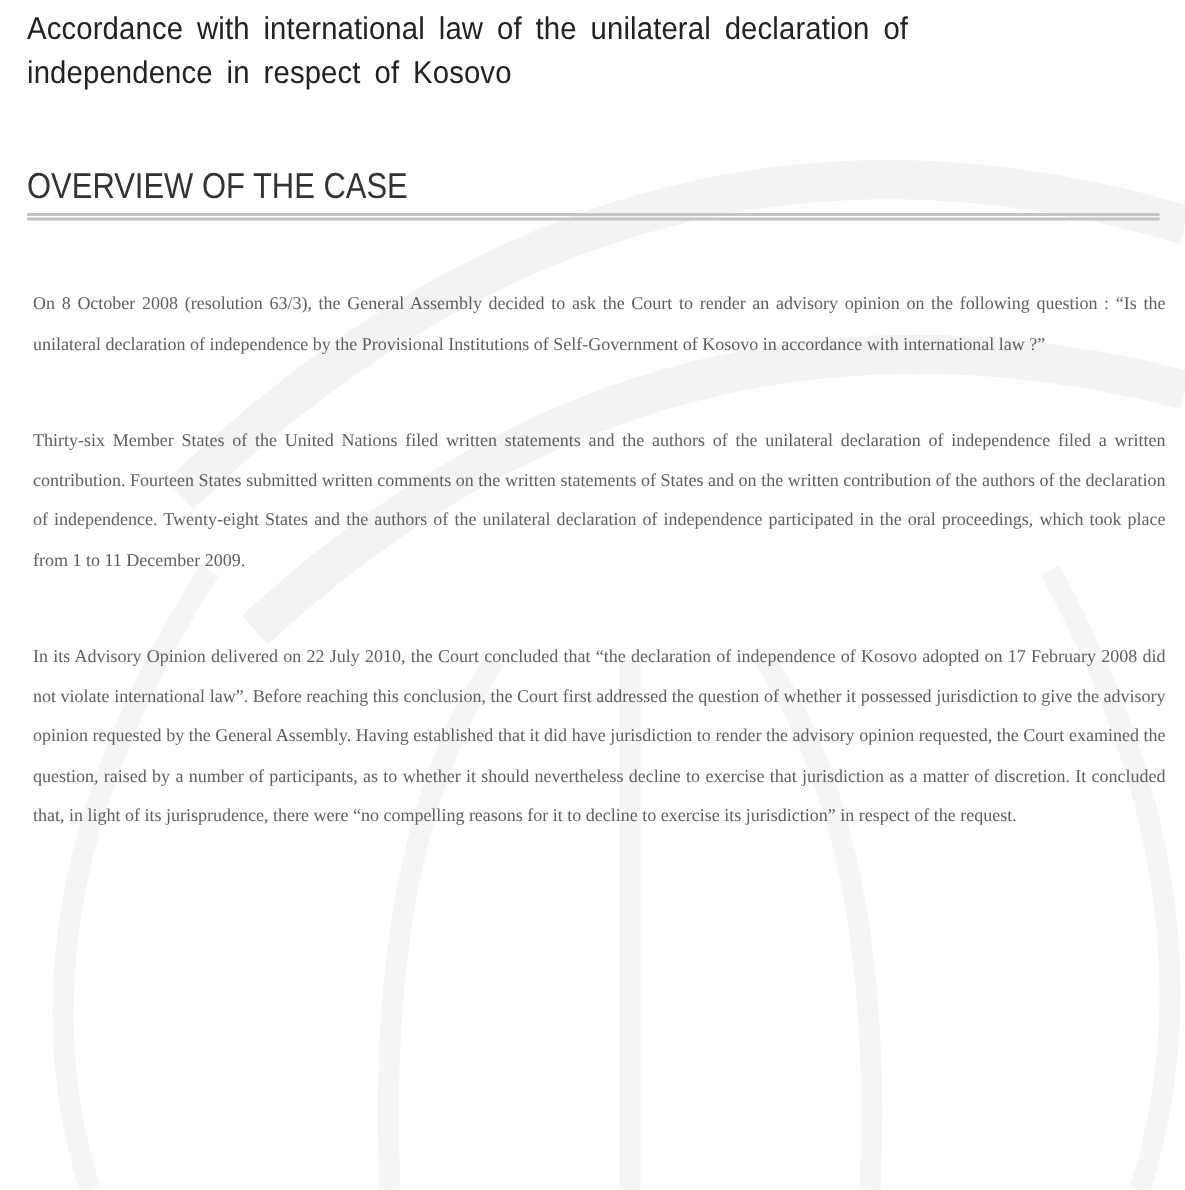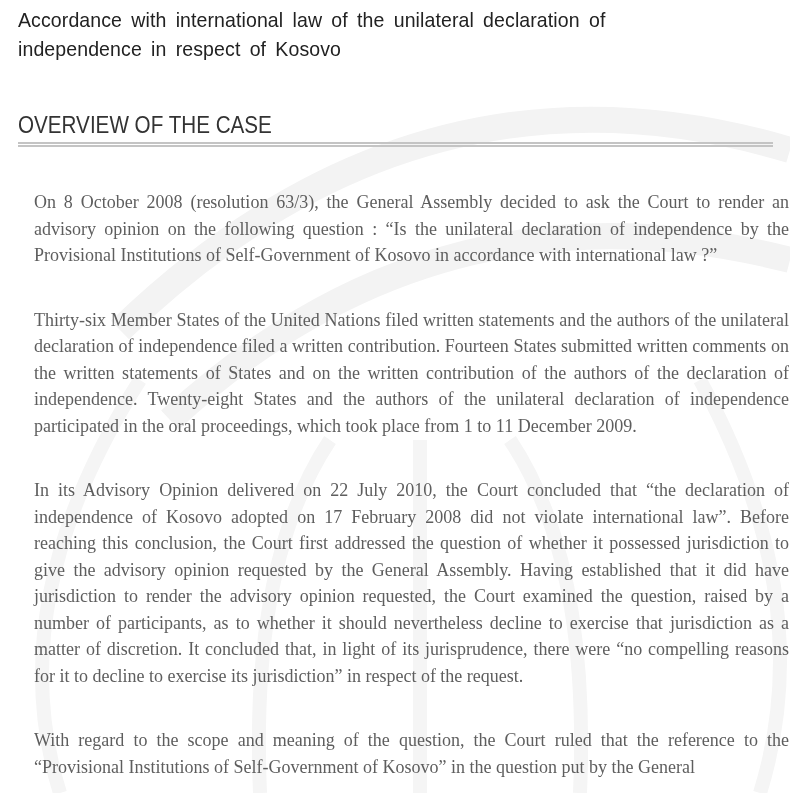--- a/index.html
+++ b/index.html
@@ -54,25 +54,25 @@
     .heading-rule {
       margin-top: 3px;
       height: 5px;
       width: 755px;
       border-top: 2px solid #c4c4c4;
       border-bottom: 2px solid #c4c4c4;
       box-sizing: border-box;
     }
     .para {
       font-family: "Liberation Serif", serif;
-      font-size: 18px;
+      font-size: 12px;
       line-height: 26.5px;
       color: #5e5e5e;
       text-align: justify;
-      margin: 16px;
+      margin: 4px;
       width: 755px;
     }
     .p1 { margin-top: 42px; }
     .p2 { margin-top: 38px; font-family: Liberation Serif, serif; }
     .p3 { margin-top: 38px; }
     .p4 { margin-top: 38px; }
   </style>
 </head>
 <body>
 
@@ -92,14 +92,13 @@
 
 <div class="content">
   <div class="case-title">Accordance with international law of the unilateral declaration of independence in respect of Kosovo</div>
 
   <h2 class="section-heading">OVERVIEW OF THE CASE</h2>
   <div class="heading-rule"></div>
 
   <p class="para p1">On 8 October 2008 (resolution 63/3), the General Assembly decided to ask the Court to render an advisory opinion on the following question : “Is the unilateral declaration of independence by the Provisional Institutions of Self-Government of Kosovo in accordance with international law ?”</p>
   <p class="para p2">Thirty-six Member States of the United Nations filed written statements and the authors of the unilateral declaration of independence filed a written contribution. Fourteen States submitted written comments on the written statements of States and on the written contribution of the authors of the declaration of independence. Twenty-eight States and the authors of the unilateral declaration of independence participated in the oral proceedings, which took place from 1 to 11 December 2009.</p>
   <p class="para p3">In its Advisory Opinion delivered on 22 July 2010, the Court concluded that “the declaration of independence of Kosovo adopted on 17 February 2008 did not violate international law”. Before reaching this conclusion, the Court first addressed the question of whether it possessed jurisdiction to give the advisory opinion requested by the General Assembly. Having established that it did have jurisdiction to render the advisory opinion requested, the Court examined the question, raised by a number of participants, as to whether it should nevertheless decline to exercise that jurisdiction as a matter of discretion. It concluded that, in light of its jurisprudence, there were “no compelling reasons for it to decline to exercise its jurisdiction” in respect of the request.</p>
-  <p class="para p4">With regard to the scope and meaning of the question, the Court ruled that the reference to the “Provisional Institutions of Self-Government of Kosovo” in the question put by the General</p>
 </div>
 
 </body></html>

